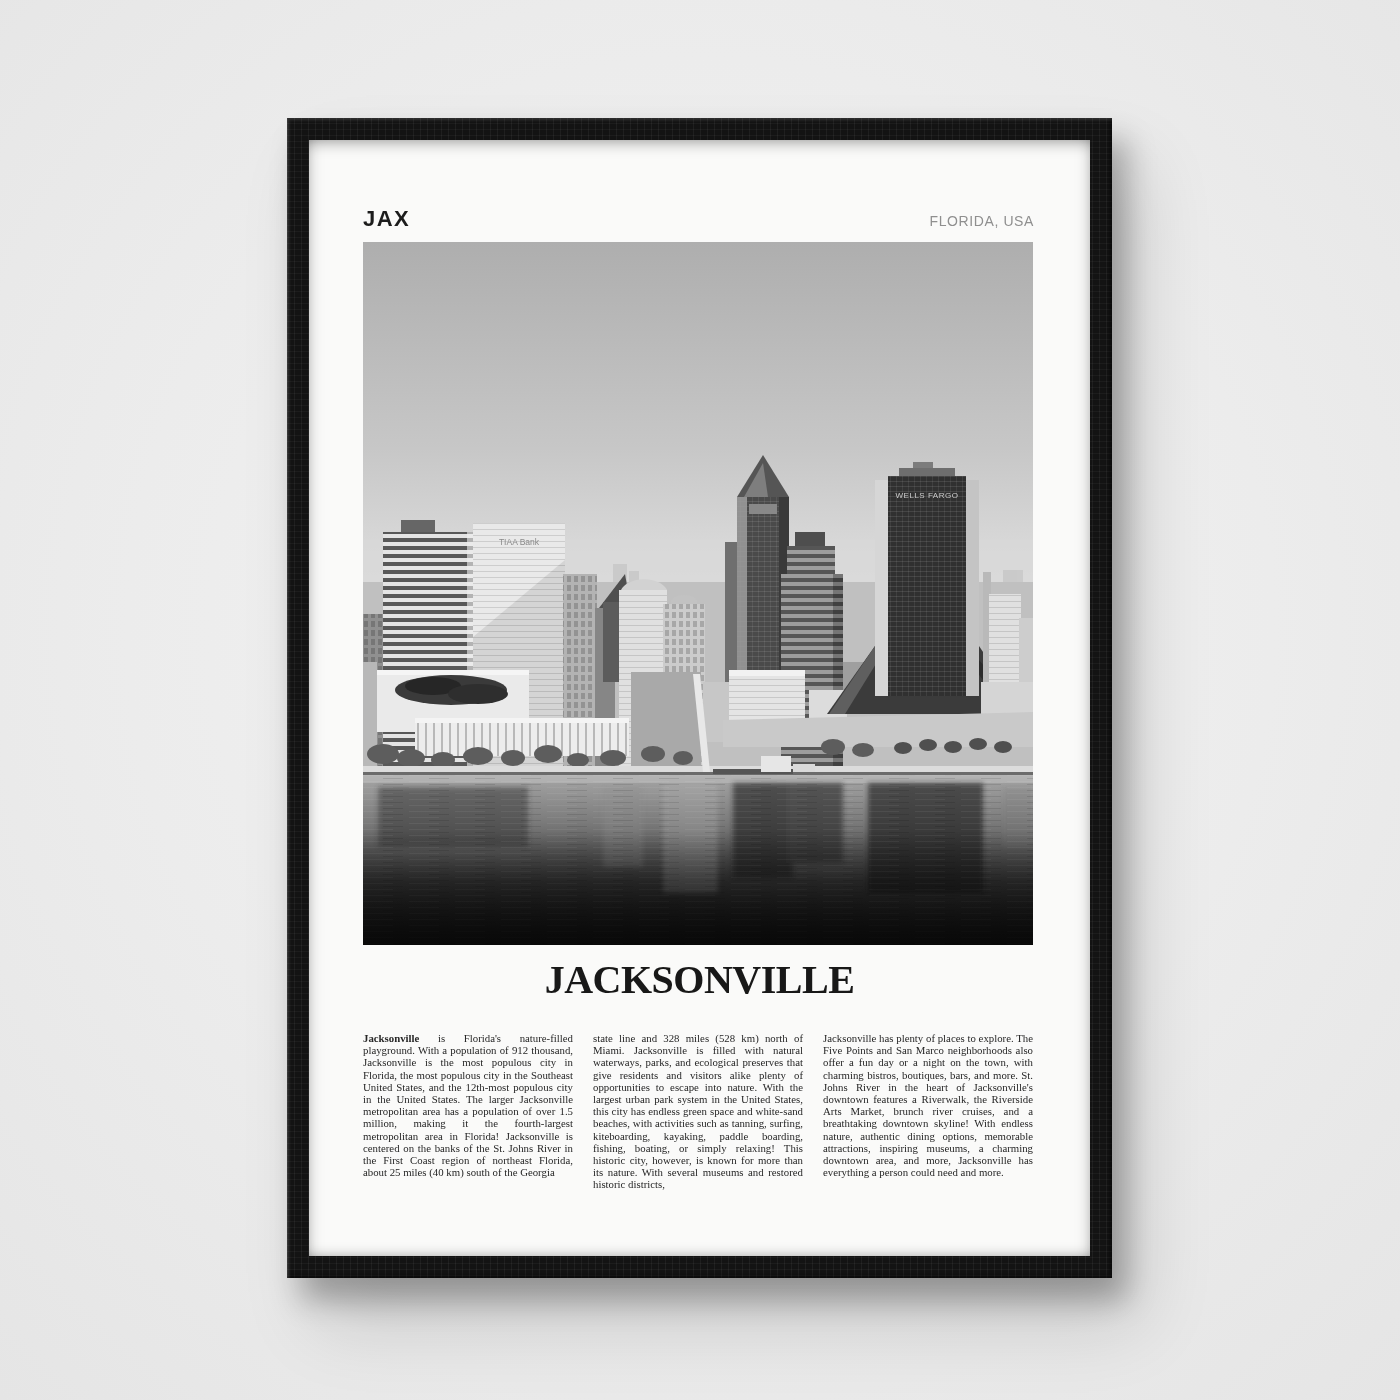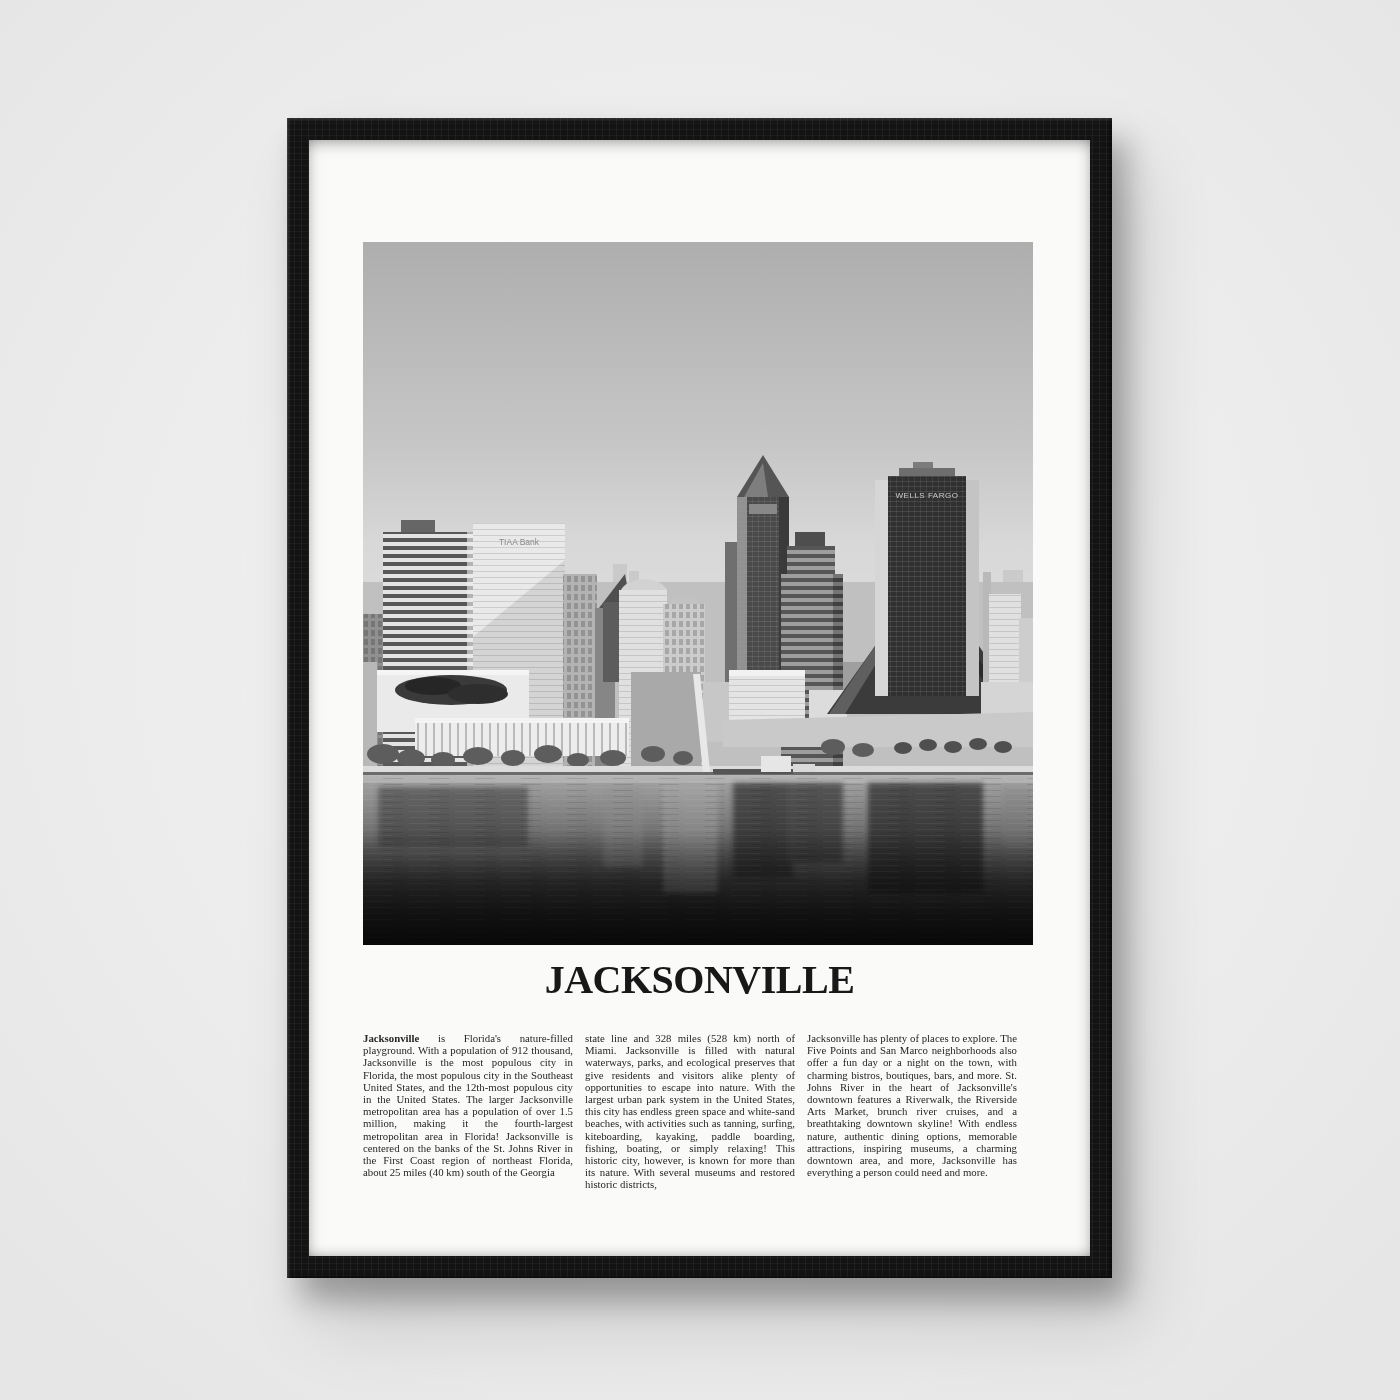--- a/index.html
+++ b/index.html
@@ -50,38 +50,42 @@
   .photo svg{display:block;}
   .title{
     position:absolute;left:0;top:820px;width:100%;margin:0;
     text-align:center;
     font-family:"Liberation Serif", serif;
     font-weight:700;font-size:40px;letter-spacing:-0.5px;
     color:#181818;line-height:1;
   }
   .body-columns{
     position:absolute;left:54px;top:892px;width:670px;
-    display:flex;gap:12px;
+    display:flex;gap:20px;
   }
   .col{
     width:210px;margin:0;
     font-family:"Liberation Serif", serif;
     font-size:10.8px;line-height:12.2px;
     text-align:justify;color:#262626;
   }
   .col b{font-weight:700;}
   .svg-label{font-family:"Liberation Sans", sans-serif;}
 </style>
 </head>
 <body>
 
 <div class="scene">
   <div class="frame">
     <div class="poster">
 
+      <div class="poster-header">
+        <div class="city-code">JAX</div>
+        <div class="location">FLORIDA, USA</div>
+      </div>
 
       <div class="photo">
         <svg viewBox="0 0 670 703" width="670" height="703">
           <defs>
             <linearGradient id="skyG" x1="0" y1="0" x2="0" y2="1">
               <stop offset="0" stop-color="#aeaeae"></stop>
               <stop offset="0.6" stop-color="#c7c7c7"></stop>
               <stop offset="1" stop-color="#dfdfdf"></stop>
             </linearGradient>
             <linearGradient id="waterG" x1="0" y1="0" x2="0" y2="1">

